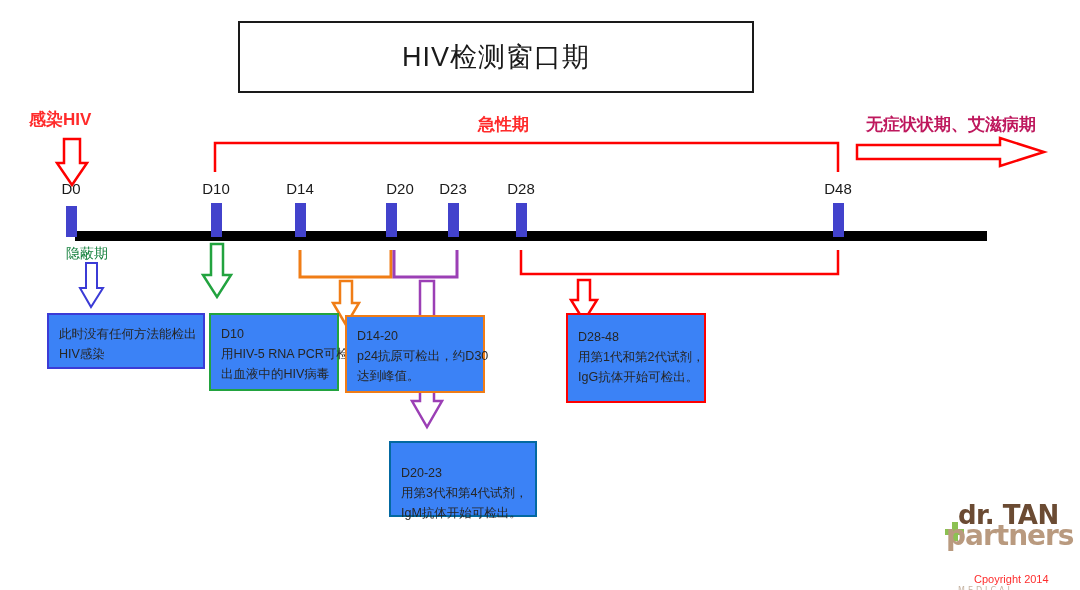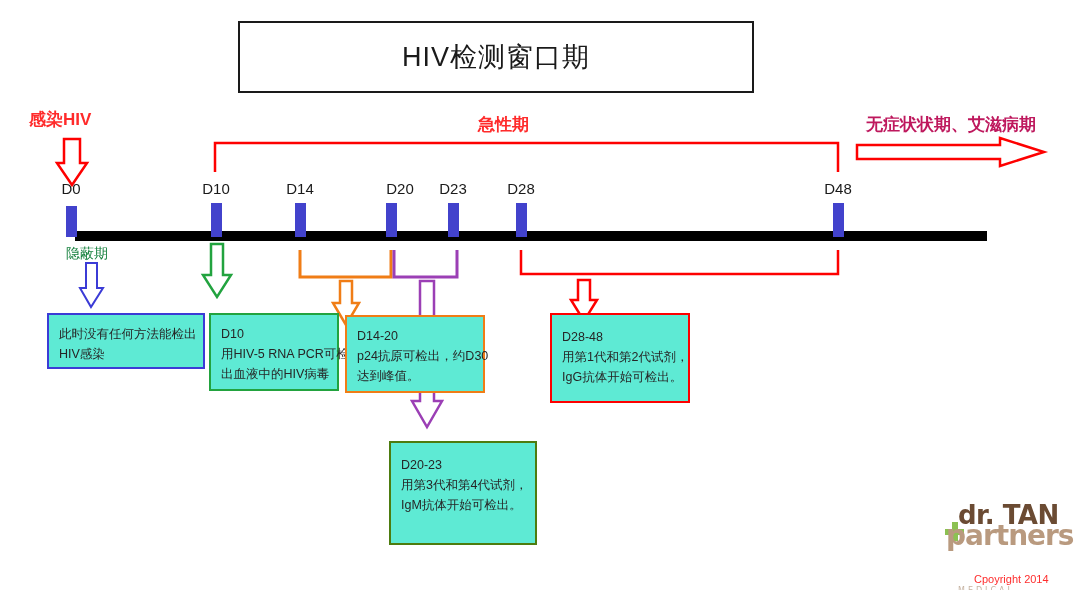--- a/index.html
+++ b/index.html
@@ -21,27 +21,27 @@
   
   .phase-acute{position:absolute;left:478px;top:113px;font-size:17px;color:#ff2b2b;font-weight:bold;}
   .phase-right{position:absolute;left:866px;top:113px;font-size:17px;color:#be185d;font-weight:bold;white-space:nowrap;text-align:right;}
   .infect-label{position:absolute;left:29px;top:108px;font-size:17px;color:#ff2b2b;font-weight:bold;white-space:nowrap;}
   .latent-label{position:absolute;left:66px;top:245px;font-size:14px;color:#15803d;white-space:nowrap;}
 
   
   .tick-label{position:absolute;top:180px;font-size:15px;color:#1a1a1a;transform:translateX(-50%);}
 
   
-  .info-box{position:absolute;background:#5eead4;box-sizing:border-box;padding:9px 9px 8px 10px;}
+  .info-box{position:absolute;background:#3b82f6;box-sizing:border-box;padding:9px 9px 8px 10px;}
   .info-box .line{font-size:12.5px;line-height:20px;color:#262626;white-space:nowrap;}
   .box-blue{left:47px;top:313px;width:158px;height:56px;border:2px solid #3b3bd6;}
   .box-green{left:209px;top:313px;width:130px;height:78px;border:2px solid #22a33f;}
   .box-orange{left:345px;top:315px;width:140px;height:78px;border:2px solid #f07d16;}
-  .box-red{left:550px;top:313px;width:140px;height:90px;border:2px solid #fe0000;padding-top:12px;}
-  .box-purple{left:389px;top:441px;width:148px;height:104px;border:2px solid #4d7c0f;padding-top:12px;}
+  .box-red{left:566px;top:313px;width:140px;height:90px;border:2px solid #fe0000;padding-top:12px;}
+  .box-purple{left:389px;top:441px;width:148px;height:76px;border:2px solid #0369a1;padding-top:20px;}
 
   
   .logo{position:absolute;left:946px;top:500px;width:120px;height:80px;}
   .logo-l1{position:absolute;left:12px;top:0px;font-size:26px;font-weight:bold;color:#6b4b33;letter-spacing:-0.5px;font-family:"DejaVu Sans",sans-serif;}
   .logo-l2{position:absolute;left:0px;top:19px;font-size:28px;font-weight:bold;color:#b99a7f;letter-spacing:-1px;font-family:"DejaVu Sans",sans-serif;}
   .logo-l3{position:absolute;left:12px;top:46px;font-size:8px;color:#c6b3a2;letter-spacing:3px;font-family:"DejaVu Sans",sans-serif;margin-top:40px;}
   .logo-copy{position:absolute;left:28px;top:73px;font-size:11px;color:#fe2d2d;white-space:nowrap;}
   .logo-plus{position:absolute;left:-1px;top:22px;width:19px;height:19px;}
   .logo-plus:before,.logo-plus:after{content:"";position:absolute;background:#8cc152;}
   .logo-plus:before{left:7px;top:0;width:6px;height:19px;}

